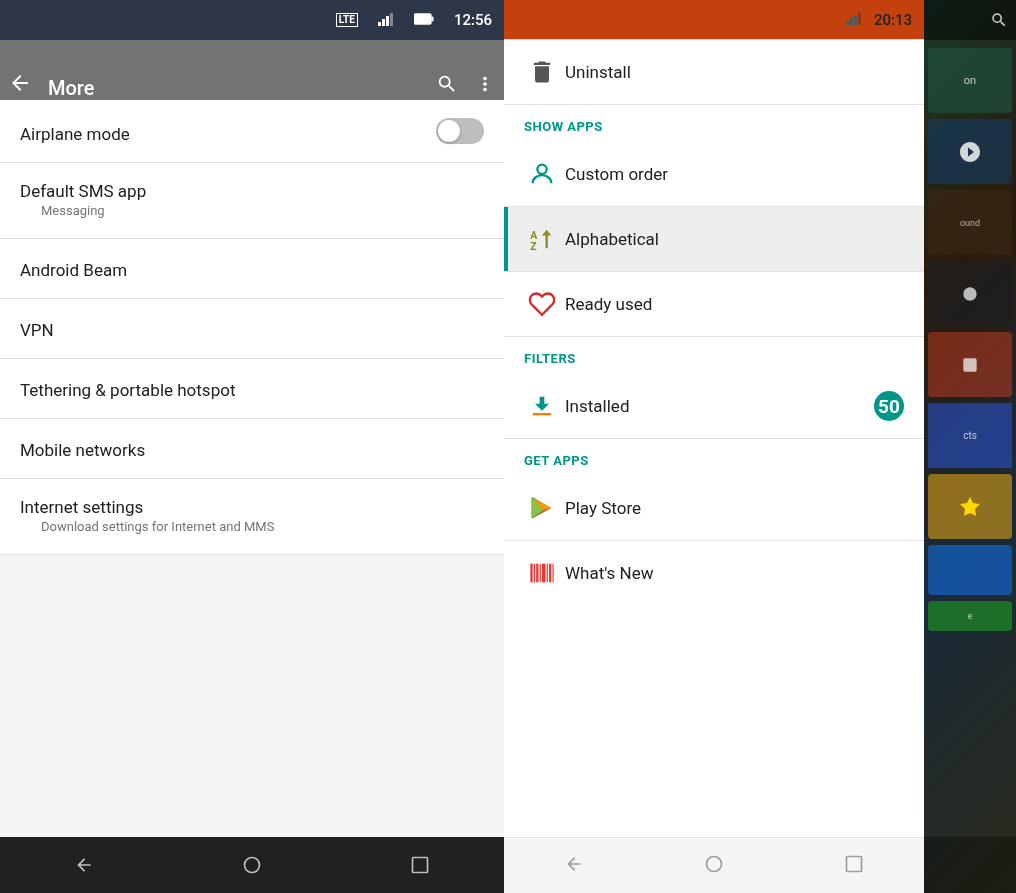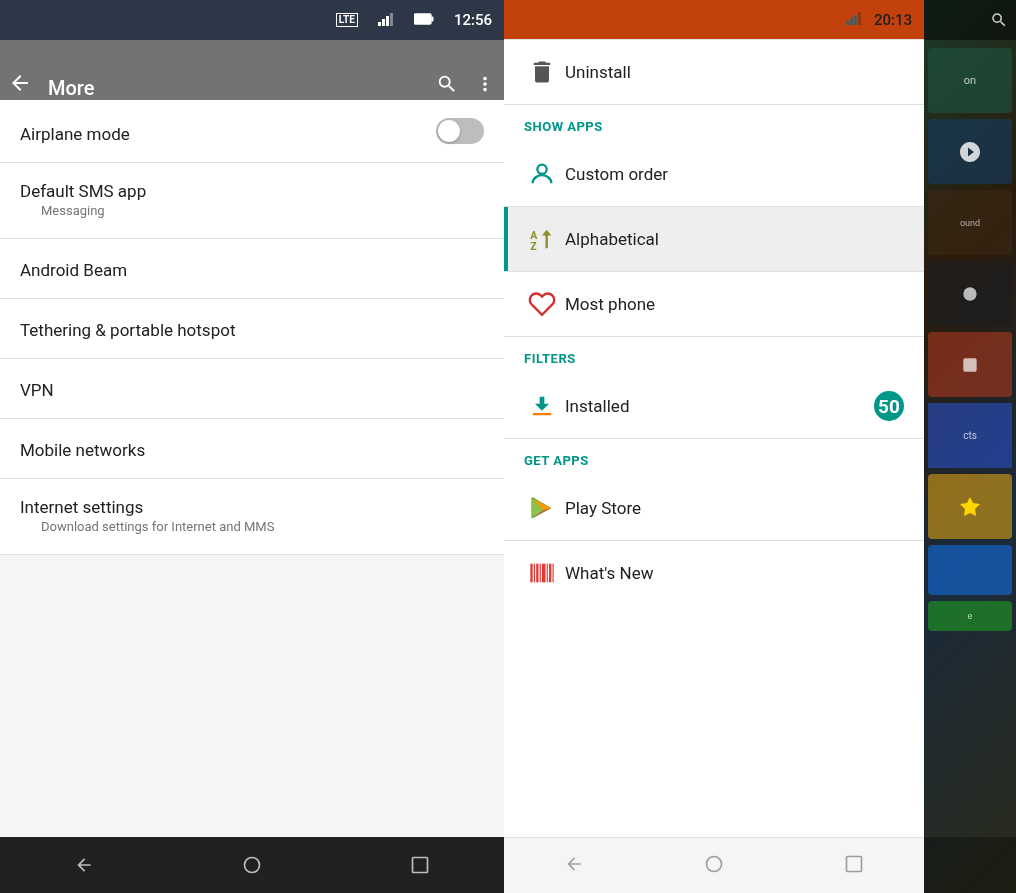--- a/index.html
+++ b/index.html
@@ -388,27 +388,27 @@
 
 
     <div class="settings-item">
       <div class="settings-item-text">
         <span class="settings-item-title">Android Beam</span>
       </div>
     </div>
 
     <div class="settings-item">
       <div class="settings-item-text">
-        <span class="settings-item-title">Tethering &amp; portable hotspot</span>
+        <span class="settings-item-title">VPN</span>
       </div>
     </div>
 
     <div class="settings-item">
       <div class="settings-item-text">
-        <span class="settings-item-title">VPN</span>
+        <span class="settings-item-title">Tethering &amp; portable hotspot</span>
       </div>
     </div>
 
     <div class="settings-item">
       <div class="settings-item-text">
         <span class="settings-item-title">Mobile networks</span>
       </div>
     </div>
 
     <div class="settings-item">
@@ -489,21 +489,21 @@
       <span class="menu-item-text">Alphabetical</span>
     </div>
     <div class="menu-divider"></div>
 
     <div class="menu-item">
       <div class="menu-item-icon">
         <svg width="28" height="28" viewBox="0 0 24 24" fill="none" stroke="#d32f2f" stroke-width="2">
           <path d="M20.84 4.61a5.5 5.5 0 0 0-7.78 0L12 5.67l-1.06-1.06a5.5 5.5 0 0 0-7.78 7.78l1.06 1.06L12 21.23l7.78-7.78 1.06-1.06a5.5 5.5 0 0 0 0-7.78z"></path>
         </svg>
       </div>
-      <span class="menu-item-text">Most phone</span>
+      <span class="menu-item-text">Ready used</span>
     </div>
     <div class="menu-divider"></div>
 
     <div class="menu-section-label">FILTERS</div>
 
     <div class="menu-item">
       <div class="menu-item-icon">
         <svg width="28" height="28" viewBox="0 0 24 24" fill="none">
           <path d="M12 16l-6-6h4V4h4v6h4l-6 6z" fill="#009688"></path>
           <rect x="4" y="18" width="16" height="2" rx="1" fill="#f57c00"></rect>

